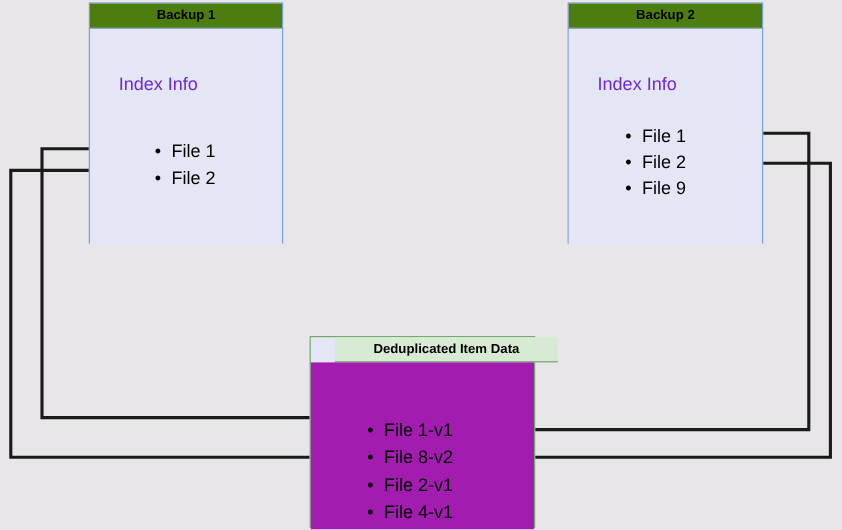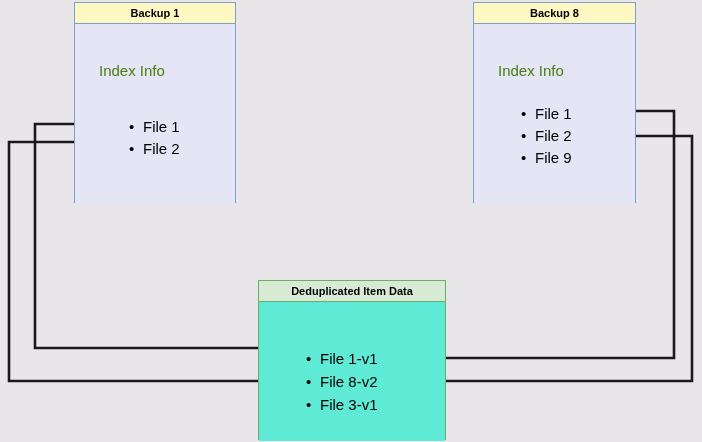--- a/index.html
+++ b/index.html
@@ -38,31 +38,31 @@
   }
   .box-body {
     position: absolute;
     left: 0;
     right: 0;
     bottom: 0;
     box-sizing: border-box;
   }
   
   .box.blue { border-color: #7d9fd0; background: #e4e6f5; }
-  .box.blue .box-header { background: #fef9c3; border-bottom: 1px solid #7d9fd0; color: #000; }
+  .box.blue .box-header { background: #4d7c0f; border-bottom: 1px solid #7d9fd0; color: #000; }
   .box.blue .box-body { background: #e4e6f5; }
   
   .box.green { border-color: #71ab6b; background: #e4e6f5; }
-  .box.green .box-header { background: #d7ead3; border-bottom: 1px solid #71ab6b; color: #000; }
-  .box.green .box-body { background: #5eead4; }
+  .box.green .box-header { background: #d7ead3; border-bottom: 1px solid #71ab6b; color: #000; margin-left: 20px; }
+  .box.green .box-body { background: #a21caf; }
 
   .index-label {
     position: absolute;
     font-size: 15px;
-    color: #4d7c0f;
+    color: #6d28d9;
     white-space: nowrap;
   }
   .file-list {
     position: absolute;
     margin: 0;
     padding: 0;
     list-style: none;
   }
   .file-list li {
     font-size: 15px;
@@ -122,35 +122,36 @@
     <div class="box-body" style="top:21px; height:180px;">
       <div class="index-label" style="left:24px; top:38px;">Index Info</div>
       <ul class="file-list" style="left:52px; top:92px;">
         <li>File 1</li>
         <li>File 2</li>
       </ul>
     </div>
   </div>
 
   <div class="box blue" style="left:473px; top:2px; width:163px; height:201px;">
-    <div class="box-header">Backup 8</div>
+    <div class="box-header">Backup 2</div>
     <div class="box-body" style="top:21px; height:180px;">
       <div class="index-label" style="left:24px; top:38px;">Index Info</div>
       <ul class="file-list" style="left:45px; top:79px;">
         <li>File 1</li>
         <li>File 2</li>
         <li>File 9</li>
       </ul>
     </div>
   </div>
 
   <div class="box green" style="left:258px; top:280px; width:188px; height:160px;">
     <div class="box-header">Deduplicated Item Data</div>
     <div class="box-body" style="top:21px; height:139px;">
       <ul class="file-list dedup-list" style="left:45px; top:45px;">
         <li>File 1-v1</li>
         <li>File 8-v2</li>
-        <li>File 3-v1</li>
+        <li>File 2-v1</li>
+        <li>File 4-v1</li>
       </ul>
     </div>
   </div>
 
 </div>
 
 </body></html>

